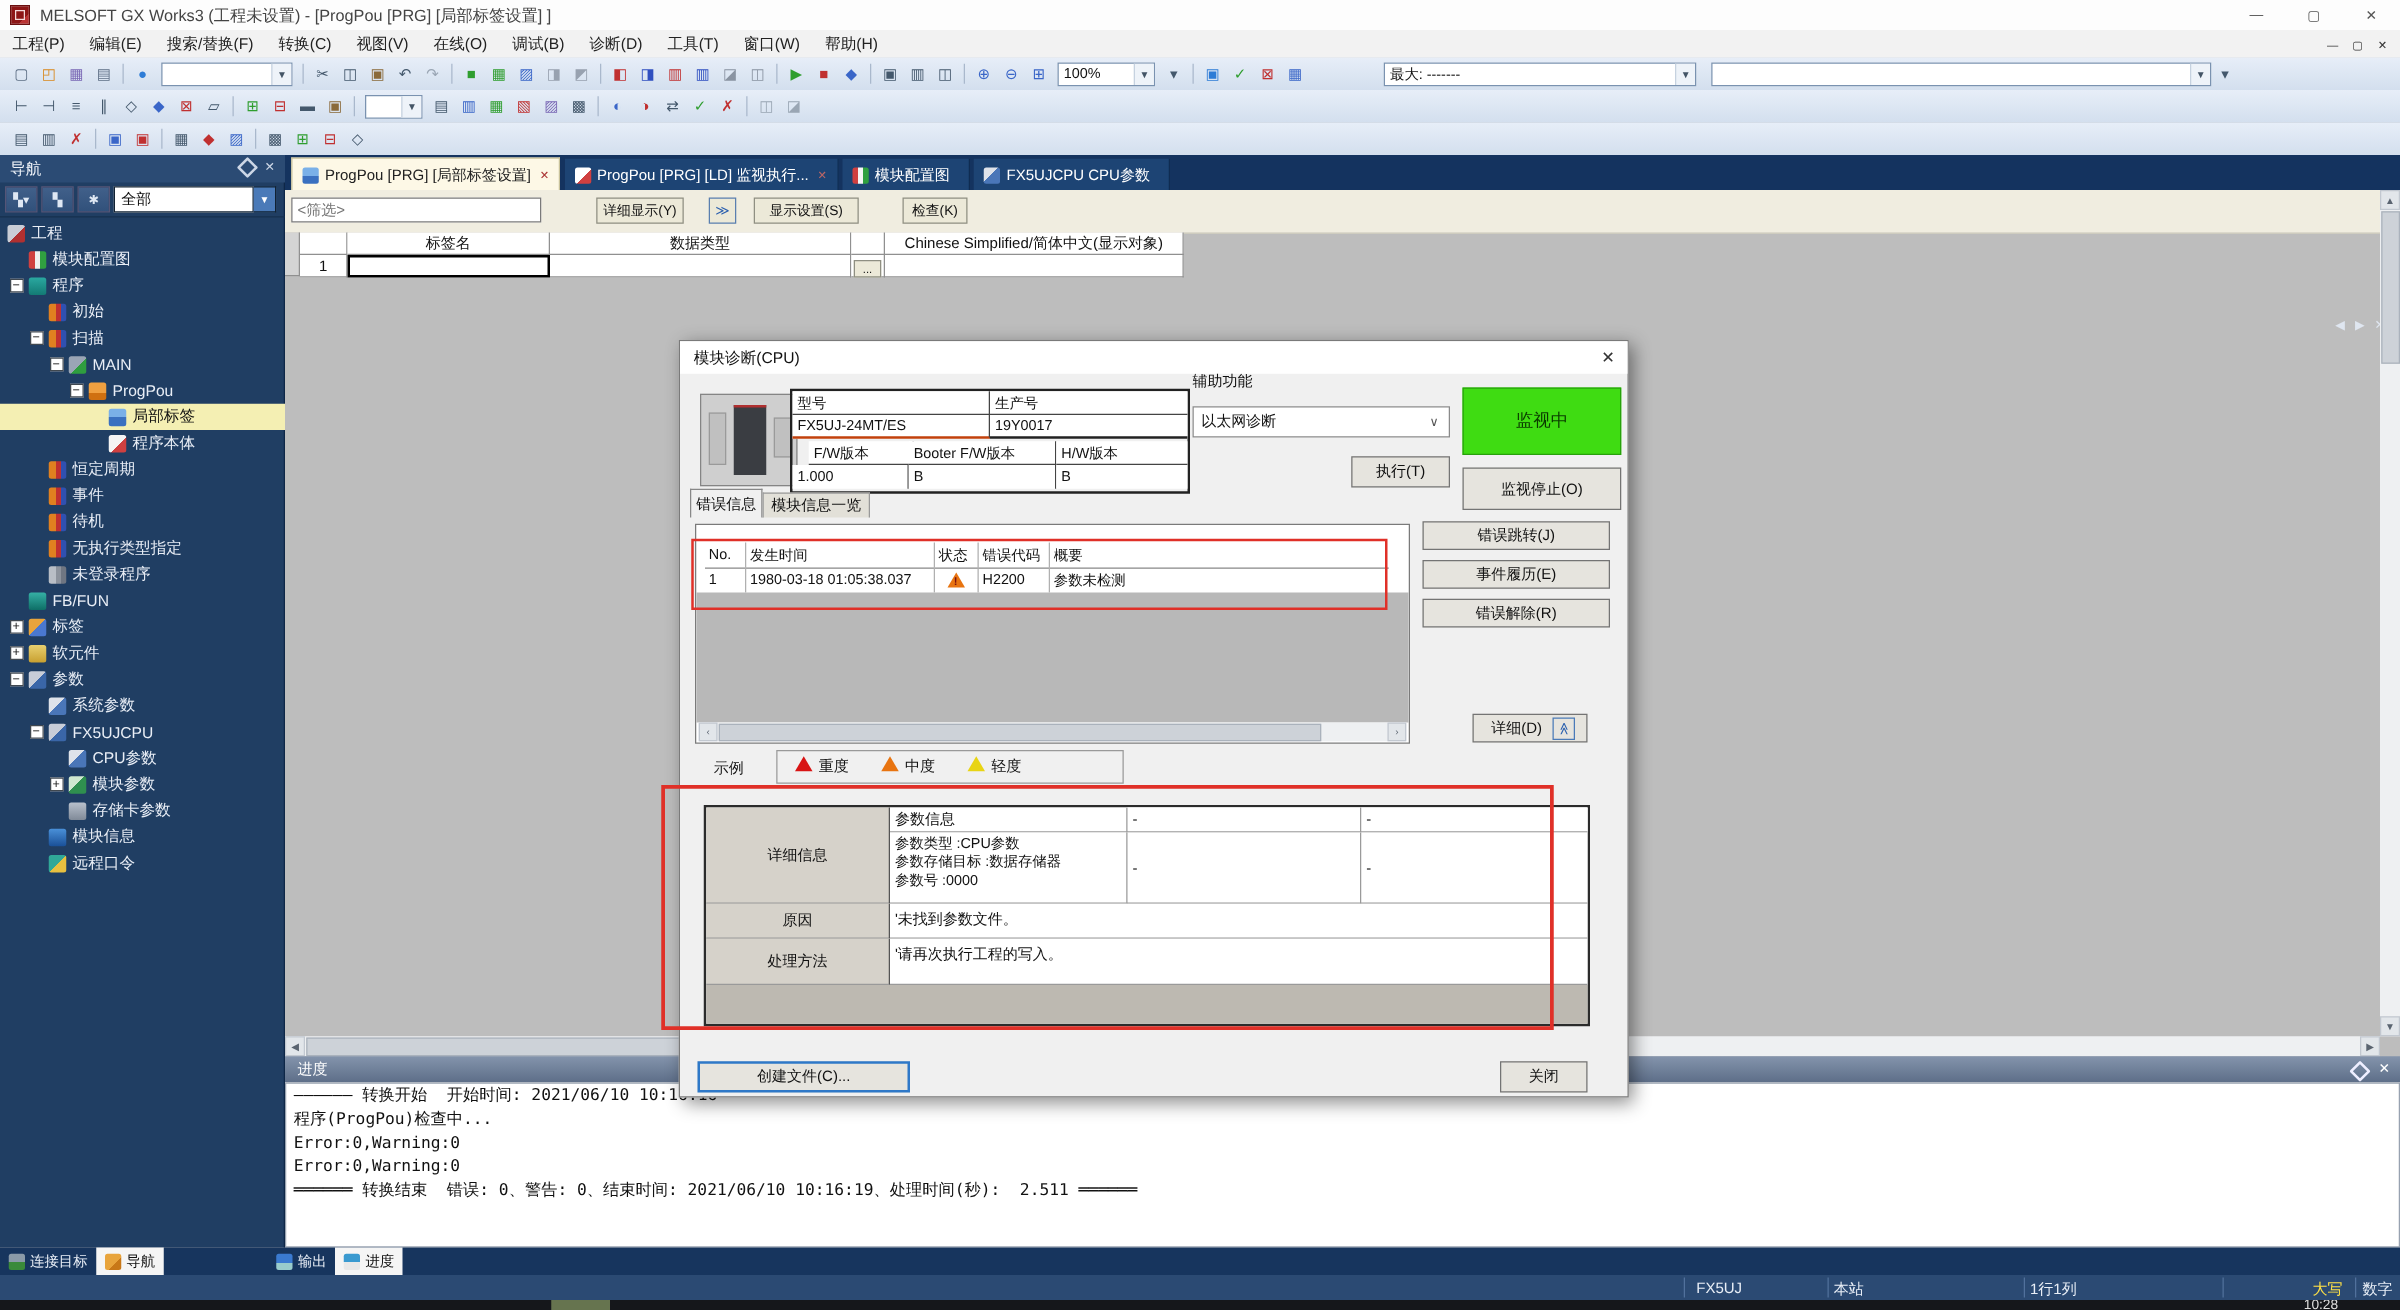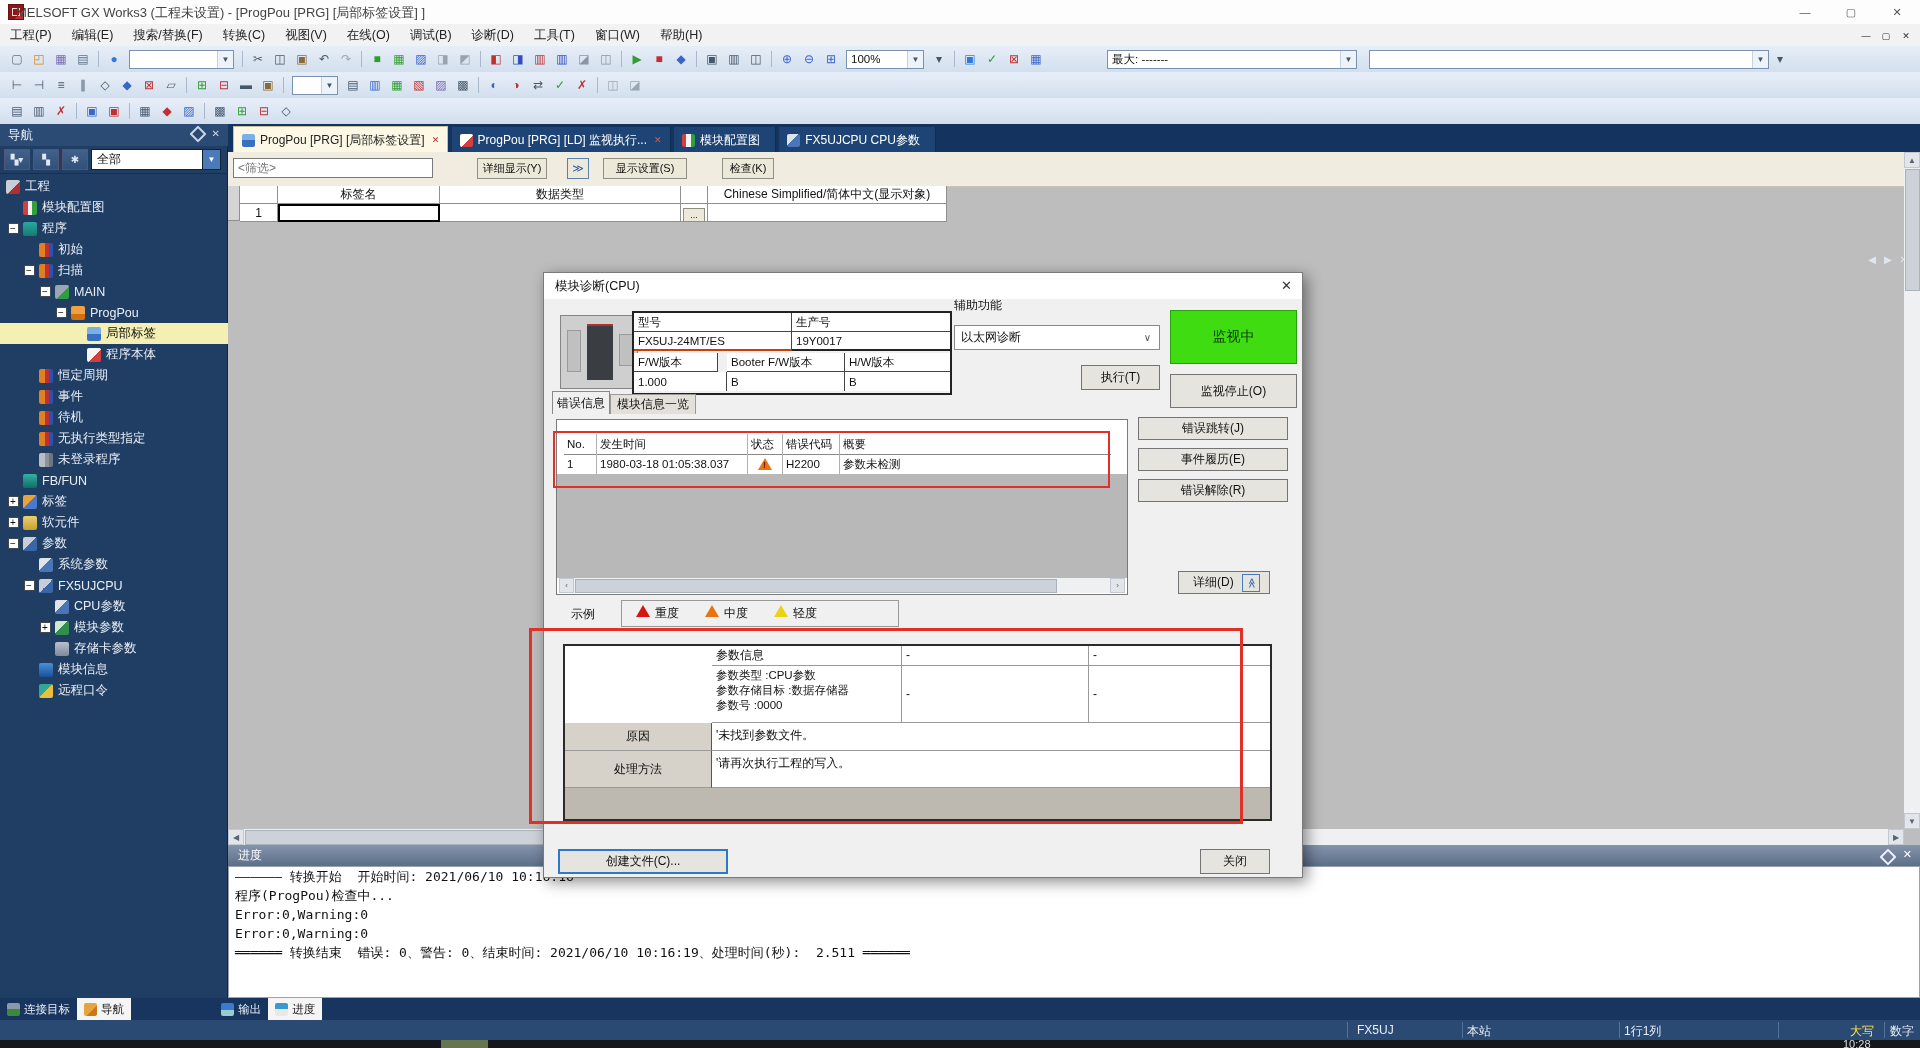--- a/index.html
+++ b/index.html
@@ -4,21 +4,21 @@
 <style>
   html,body{margin:0;padding:0}
   body{width:1920px;height:1048px;position:relative;overflow:hidden;
        font-family:"Liberation Sans",sans-serif;font-size:12px;color:#111;background:#bdbdbd}
   .abs{position:absolute}
   .flex{display:flex;align-items:center}
   
   #titlebar{left:0;top:0;width:1920px;height:24px;background:#fdfdfd;border-bottom:1px solid #e3e3e3}
   #app-icon{left:8px;top:4px;width:16px;height:16px;background:linear-gradient(135deg,#8d1616 70%,#b33 70%);border:1px solid #6a0f0f;box-sizing:border-box}
   #app-icon::after{content:"";position:absolute;left:3px;top:3px;right:3px;bottom:3px;border:1px solid #f3dada}
-  #title-text{left:16px;top:4px;color:#444;font-size:13px;white-space:nowrap}
+  #title-text{left:32px;top:4px;color:#444;font-size:13px;white-space:nowrap}
   .wbtn{top:0;width:46px;height:24px;display:flex;align-items:center;justify-content:center;color:#555;font-size:11px}
   #menubar{left:0;top:24px;width:1920px;height:22px;background:#f2f2f2;border-bottom:1px solid #d9d9d9}
   .mitem{padding:0 10px;line-height:22px;color:#222;font-size:12.5px;display:inline-block}
   .mdictl{top:26px;width:18px;height:18px;display:flex;align-items:center;justify-content:center;color:#333;font-size:9px;border:1px solid transparent}
   
   .tbrow{left:0;width:1920px;background:linear-gradient(180deg,#e7eef8,#d3dfee);border-bottom:1px solid #b9c7da}
   #tb1{top:46px;height:26px}#tb2{top:72px;height:26px}#tb3{top:98px;height:26px}
   .tbgroup{display:flex;align-items:center;height:26px;padding-left:6px}
   .tbi{display:inline-flex;width:20px;height:18px;margin:0 1px;align-items:center;justify-content:center;font-size:12px;border-radius:2px}
   .tsep{width:1px;height:16px;background:#a9b8cc;margin:0 4px;display:inline-block}
@@ -565,21 +565,21 @@
     <div class="abs" style="left:6px;top:14px;width:12px;height:40px;background:#c0c0c0;border:1px solid #9a9a9a"></div>
     <div class="abs" style="left:26px;top:8px;width:26px;height:54px;background:#3a3d42;border-top:2px solid #b03030"></div>
     <div class="abs" style="left:58px;top:18px;width:12px;height:30px;background:#c0c0c0;border:1px solid #9a9a9a"></div>
   </div>
 
   <div class="abs" style="left:88px;top:38px;width:316px;height:80px;border:2px solid #222;box-sizing:content-box">
     <div class="itcell" style="left:0;top:0;width:158px;height:19px">型号</div>
     <div class="itcell" style="left:158px;top:0;width:158px;height:19px;border-right:none">生产号</div>
     <div class="itcell" style="left:0;top:19px;width:158px;height:19px;border-bottom:2px solid #c2410c">FX5UJ-24MT/ES</div>
     <div class="itcell" style="left:158px;top:19px;width:158px;height:19px;border-right:none;border-bottom:2px solid #222">19Y0017</div>
-    <div class="itcell" style="left:0;top:40px;width:84px;height:19px">F/W版本</div>
+    <div class="itcell" style="left:13px;top:40px;width:84px;height:19px">F/W版本</div>
     <div class="itcell" style="left:93px;top:40px;width:118px;height:19px">Booter F/W版本</div>
     <div class="itcell" style="left:211px;top:40px;width:105px;height:19px;border-right:none">H/W版本</div>
     <div class="itcell" style="left:0;top:59px;width:93px;height:19px;border-bottom:none">1.000</div>
     <div class="itcell" style="left:93px;top:59px;width:118px;height:19px;border-bottom:none">B</div>
     <div class="itcell" style="left:211px;top:59px;width:105px;height:19px;border:none">B</div>
   </div>
 
   <div class="abs" style="left:410px;top:24px;font-size:12px">辅助功能</div>
   <div class="abs" style="left:410px;top:52px;width:206px;height:25px;background:#fff;border:1px solid #8a8a8a;box-sizing:border-box;display:flex;align-items:center;padding-left:6px">
     <span>以太网诊断</span>
@@ -647,20 +647,21 @@
         <span class="lgt">中度</span>
       </span>
 
       <span class="lgi" style="color: rgb(232, 212, 20);">
         <span class="tri"></span>
         <span class="lgt">轻度</span>
       </span>
     </div>
 
   <div class="abs" id="detail-table">
+    <div class="dtl-label" style="top:0;height:77px">详细信息</div>
     <div class="dtl-cell" style="left:147px;top:0;width:558px;height:20px;border-bottom:1px solid #9a9a9a;display:flex;align-items:center">参数信息</div>
     <div class="dtl-cell" style="left:147px;top:20px;width:189px;height:57px;border-bottom:1px solid #9a9a9a;font-size:11.5px;line-height:15px">
 
     <div>参数类型 :CPU参数</div>
         <div>参数存储目标 :数据存储器</div>
         <div>参数号 :0000</div>
       </div>
     <div class="dtl-cell" style="left:336px;top:0;width:187px;height:20px;border-left:1px solid #9a9a9a;border-bottom:1px solid #9a9a9a">-</div>
     <div class="dtl-cell" style="left:523px;top:0;width:182px;height:20px;border-left:1px solid #9a9a9a;border-bottom:1px solid #9a9a9a">-</div>
     <div class="dtl-cell" style="left:336px;top:20px;width:187px;height:57px;border-left:1px solid #9a9a9a;border-bottom:1px solid #9a9a9a;display:flex;align-items:center">-</div>

